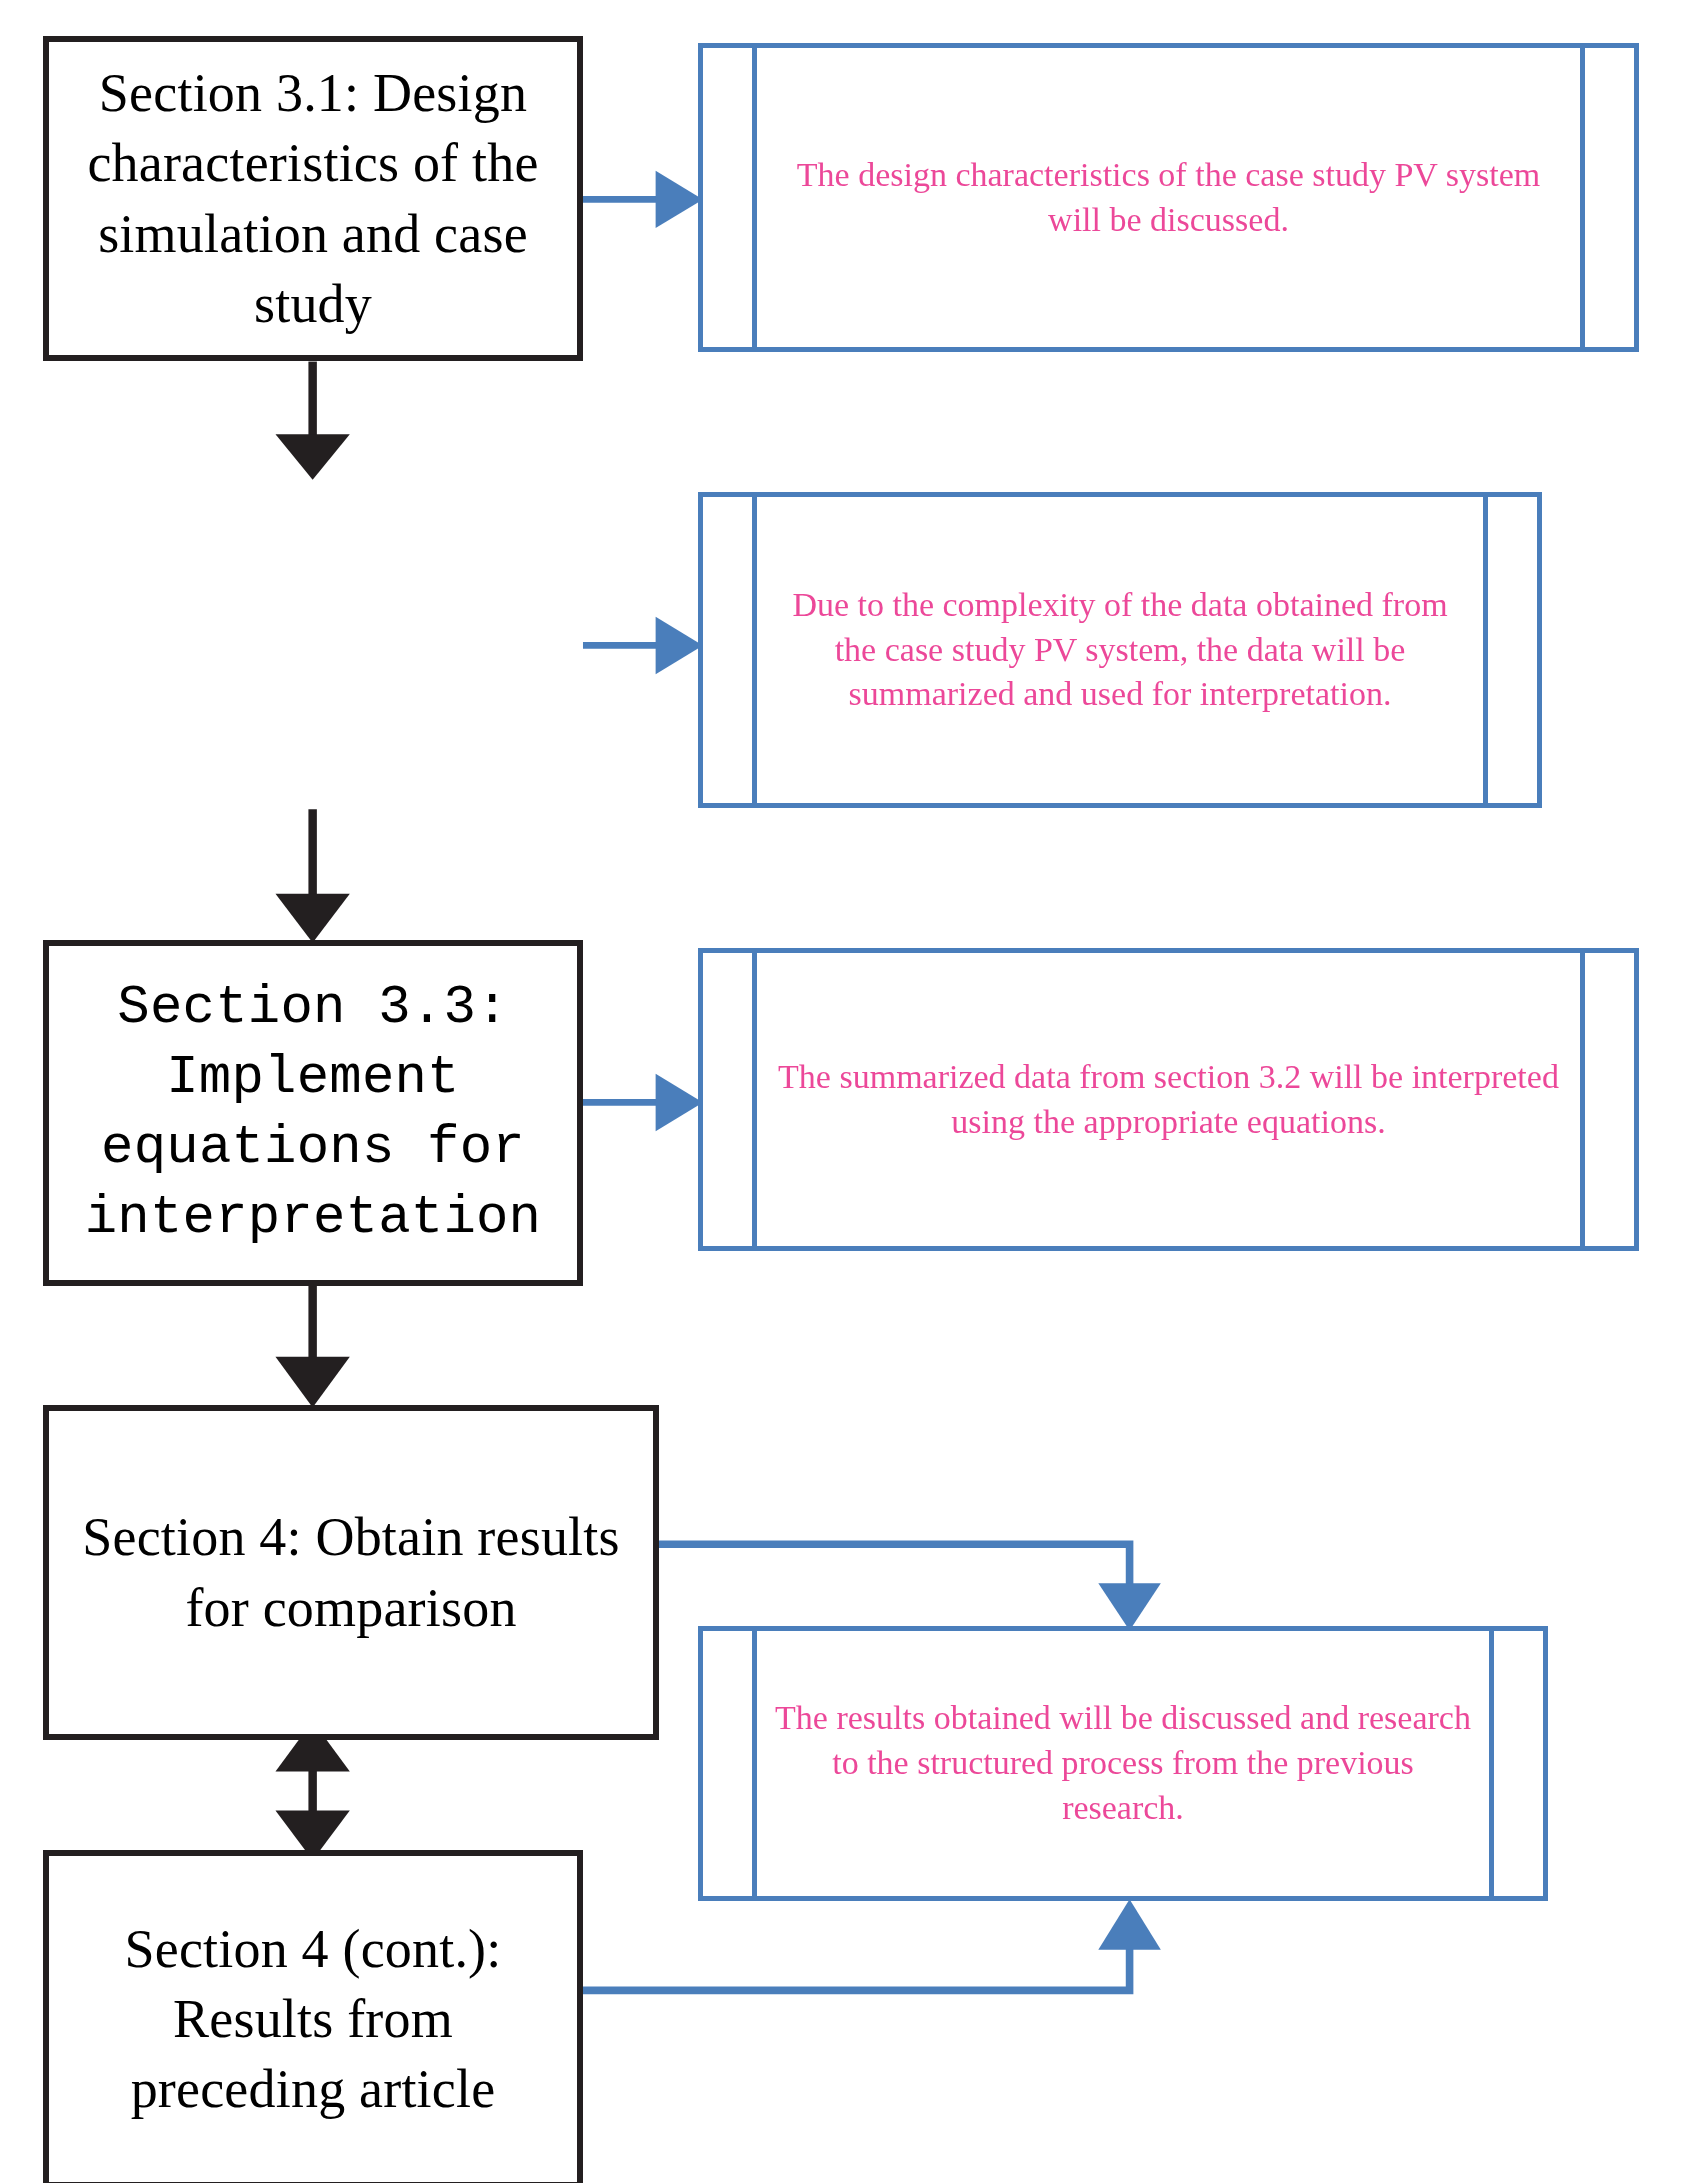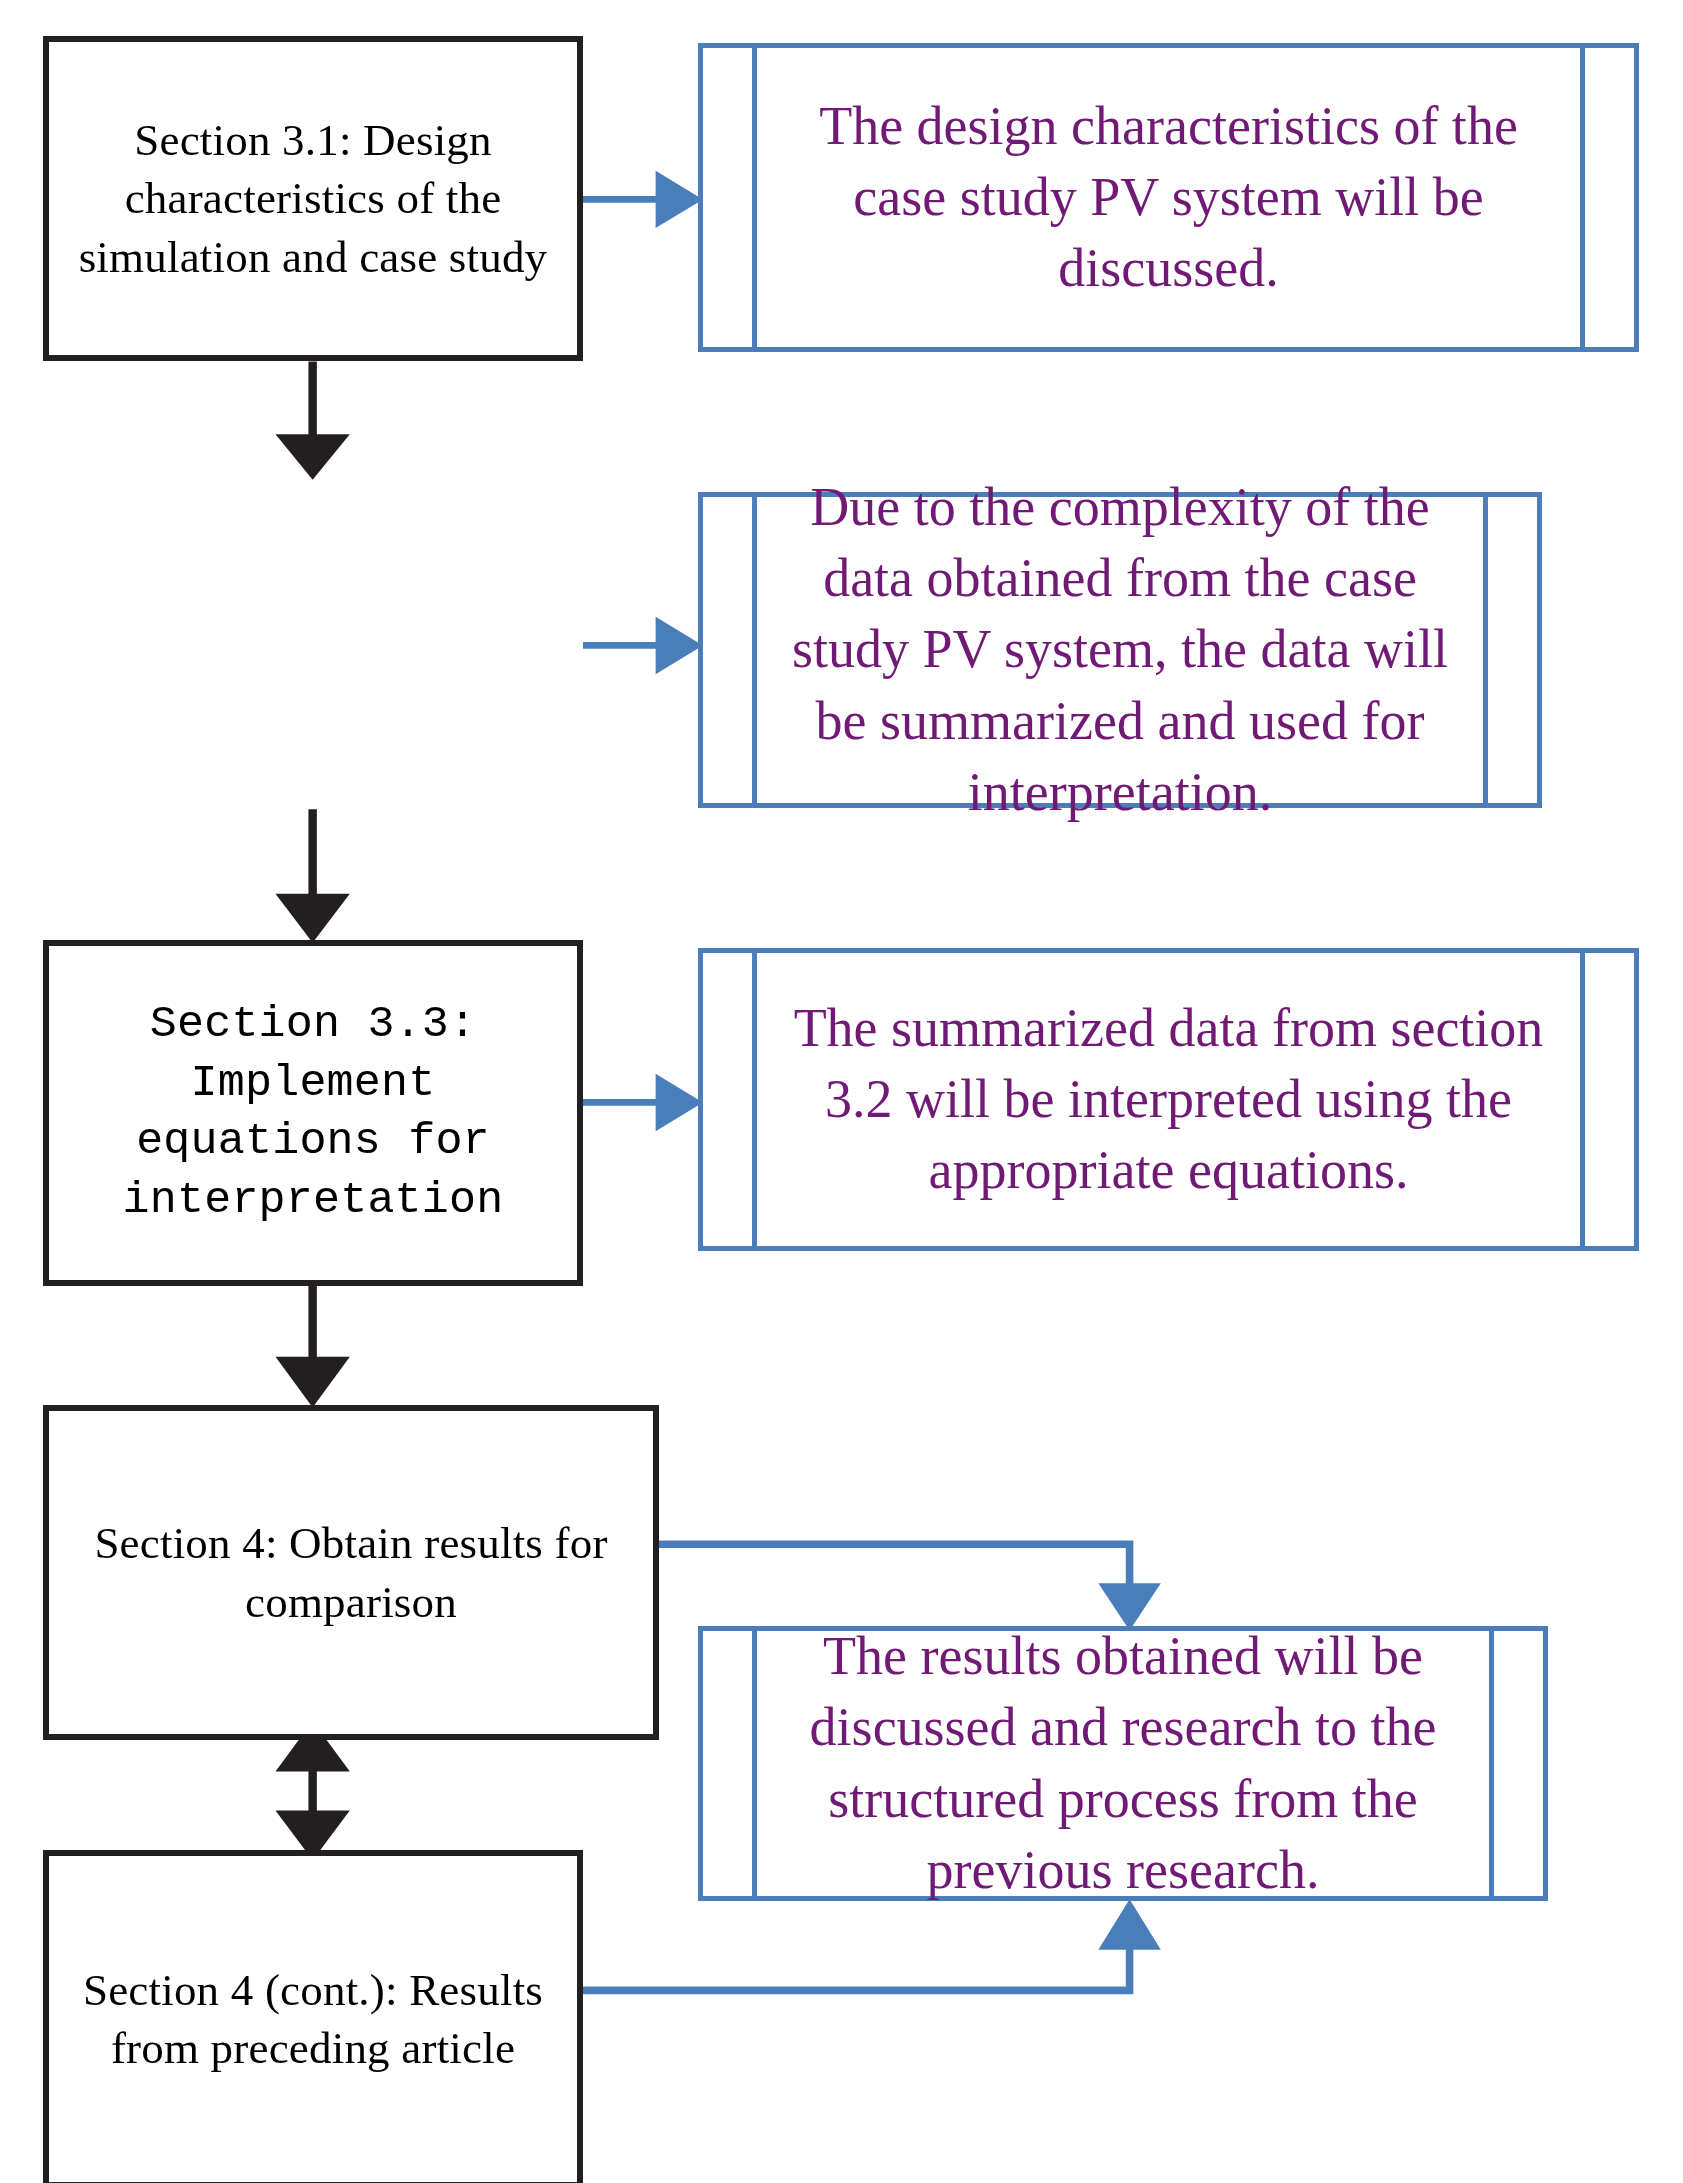--- a/index.html
+++ b/index.html
@@ -22,21 +22,21 @@
   .proc-box {
     position: absolute;
     box-sizing: border-box;
     border: 6px solid #231f20;
     background: #ffffff;
     display: flex;
     align-items: center;
     justify-content: center;
     text-align: center;
     color: #000000;
-    font-size: 45px;
+    font-size: 54px;
     line-height: 1.30;
     padding: 5px 12px;
     letter-spacing: 0.2px;
   }
   .proc-box .label { display: block; width: 100%; }
 
   
   .note-box {
     position: absolute;
     box-sizing: border-box;
@@ -55,22 +55,22 @@
   .note-box .note-text {
     position: absolute;
     left: 61px;
     right: 61px;
     top: 0;
     bottom: 0;
     display: flex;
     align-items: center;
     justify-content: center;
     text-align: center;
-    color: #701a75;
-    font-size: 54px;
+    color: #ec4899;
+    font-size: 34px;
     line-height: 1.32;
     padding: 0 8.4px;
     box-sizing: border-box;
   }
 
   
   #wires {
     position: absolute;
     left: 0;
     top: 0;

